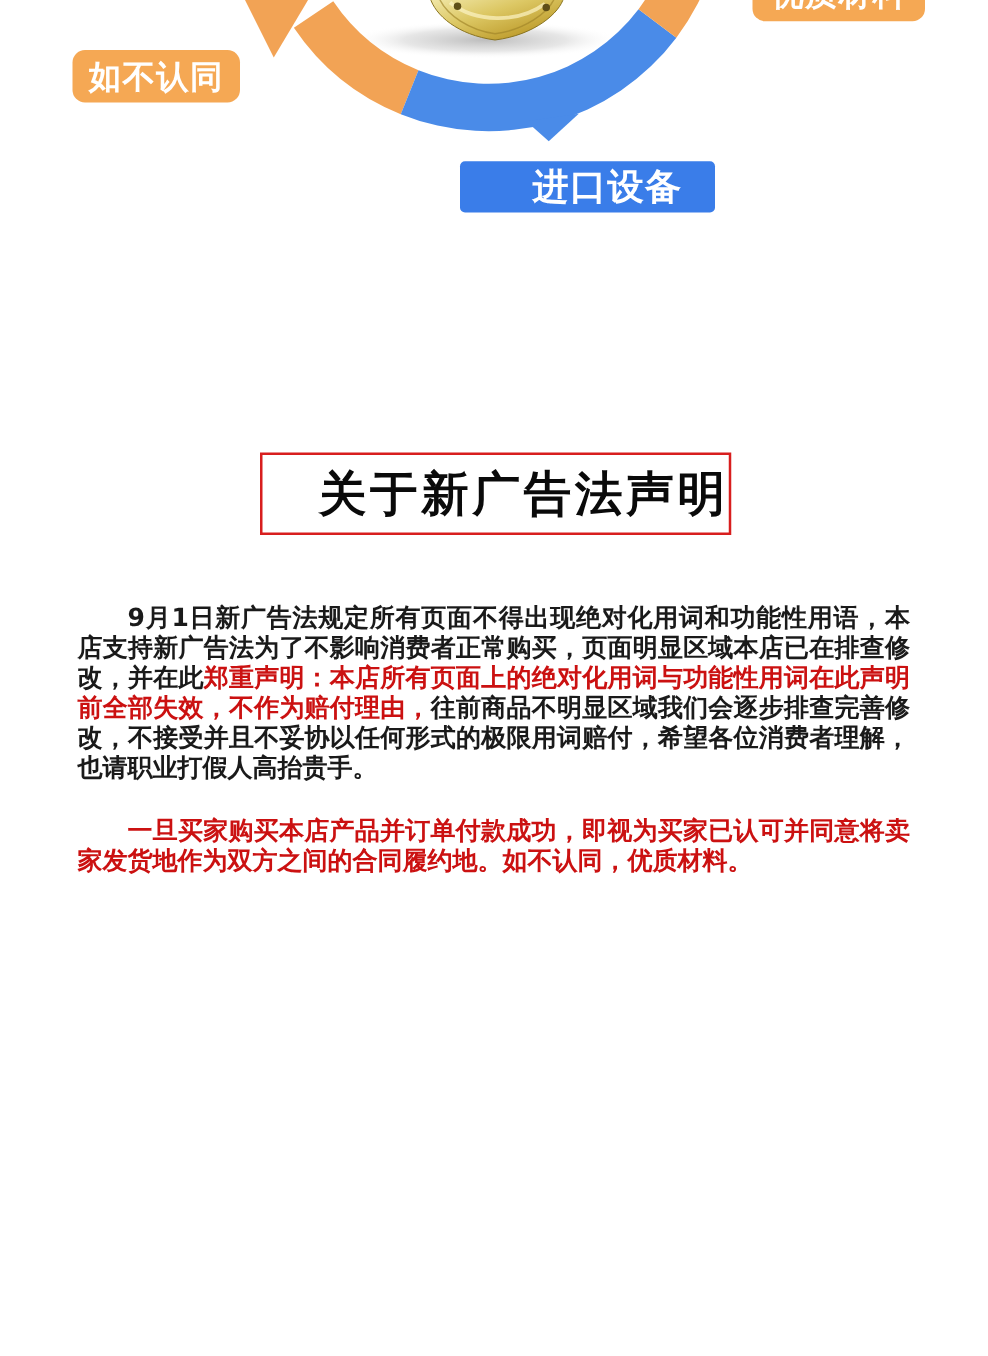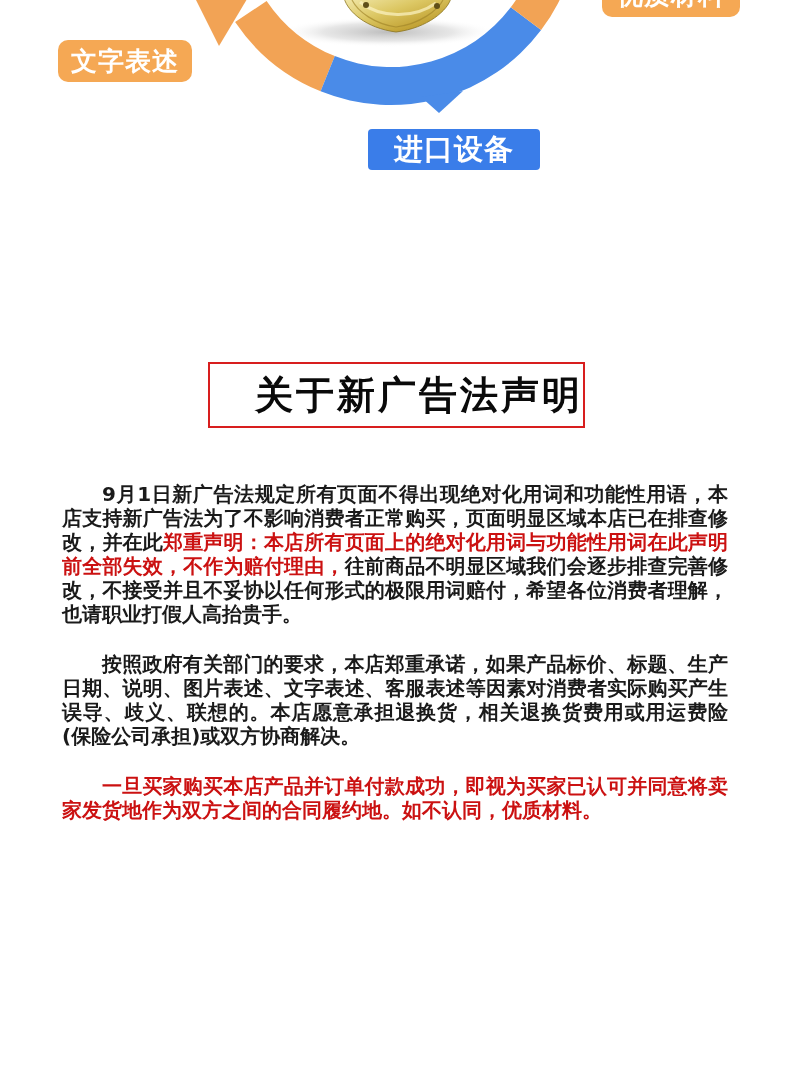--- a/index.html
+++ b/index.html
@@ -12,21 +12,21 @@
   .hero{position:absolute;left:0;top:0;width:790px;height:205px;overflow:hidden;}
   .hero svg{position:absolute;left:0;top:0;}
   .arc-orange{fill:var(--arc-orange,#F2A355);}
   .arc-blue{fill:var(--arc-blue,#4A8BE8);}
   .badge{
     position:absolute;display:flex;align-items:center;justify-content:center;
     color:#fff;font-weight:bold;text-align:center;
     letter-spacing:1px;
   }
   .badge-orange{background:var(--badge-orange,#F5A854);border-radius:10px;}
-  .badge-blue{background:var(--badge-blue,#3A7DE9);border-radius:4px;}
+  .badge-blue{background:var(--badge-blue,#3A7DE9);border-radius:4px;padding-left:32px;}
   .badge-print{left:58px;top:40px;width:134px;height:42px;font-size:26px;}
   .badge-material{left:602px;top:-27px;width:138px;height:44px;font-size:26px;align-items:flex-end;padding-bottom:4px;box-sizing:border-box;}
   .badge-import{left:368px;top:129px;width:172px;height:41px;font-size:29px;}
   
   .title-box{
     position:absolute;left:208px;top:362px;width:377px;height:66px;
     box-sizing:border-box;border:2px solid var(--title-border-red,#D81E1E);
     display:flex;align-items:center;justify-content:flex-end;
   }
   .title-box h1{
@@ -77,31 +77,30 @@
     <g>
       <path d="M344,-2 C348,12 366,28 396,32 C428,28 448,10 451,-2 Z" fill="url(#goldGrad)" stroke="#8A7420" stroke-width="0.8"></path>
       <path d="M352,0 C358,12 375,24 396,27 C420,24 438,10 443,0" fill="none" stroke="#A08428" stroke-width="1.2" opacity="0.65"></path>
       <path d="M360,2 C380,18 414,19 436,3" fill="none" stroke="#FCF4C4" stroke-width="3" opacity="0.7"></path>
       <circle cx="366" cy="5" r="3" fill="#5F4F18"></circle>
       <circle cx="437" cy="6" r="3" fill="#5F4F18"></circle>
     </g>
   </svg>
 
   <div class="badge badge-orange badge-print">
-    <span>文字表述</span>
+    <span>如不认同</span>
   </div>
   <div class="badge badge-orange badge-material">
     <span>优质材料</span>
   </div>
   <div class="badge badge-blue badge-import">
     <span>进口设备</span>
   </div>
 </div>
 
 <div class="title-box">
   <h1>关于新广告法声明</h1>
 </div>
 
 <div class="notice">
     <p class="para"><span>9月1日新广告法规定所有页面不得出现绝对化用词和功能性用语，本店支持新广告法为了不影响消费者正常购买，页面明显区域本店已在排查修改，并在此</span><span class="red">郑重声明：本店所有页面上的绝对化用词与功能性用词在此声明前全部失效，不作为赔付理由，</span><span>往前商品不明显区域我们会逐步排查完善修改，不接受并且不妥协以任何形式的极限用词赔付，希望各位消费者理解，也请职业打假人高抬贵手。</span></p>
-    <p class="para"><span>按照政府有关部门的要求，本店郑重承诺，如果产品标价、标题、生产日期、说明、图片表述、文字表述、客服表述等因素对消费者实际购买产生误导、歧义、联想的。本店愿意承担退换货，相关退换货费用或用运费险(保险公司承担)或双方协商解决。</span></p>
     <p class="para"><span class="red">一旦买家购买本店产品并订单付款成功，即视为买家已认可并同意将卖家发货地作为双方之间的合同履约地。如不认同，优质材料。</span></p>
   </div>
 
 </body></html>

